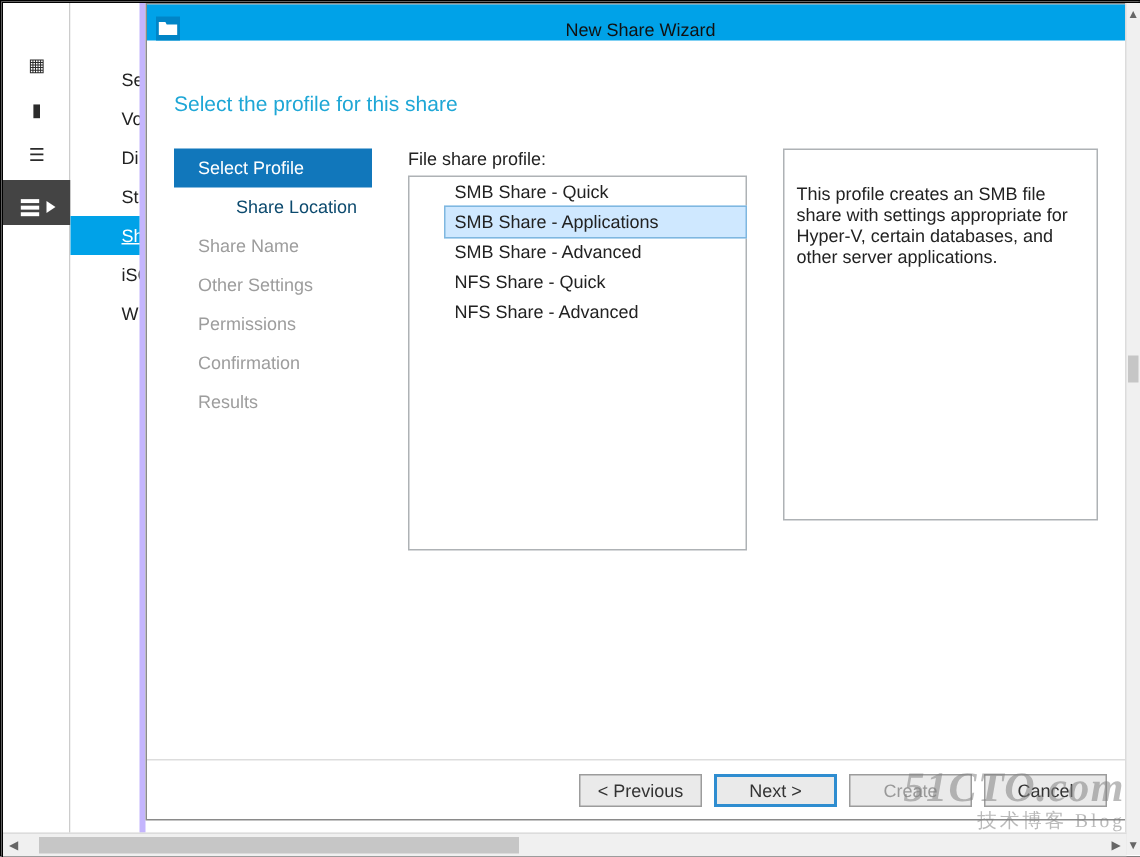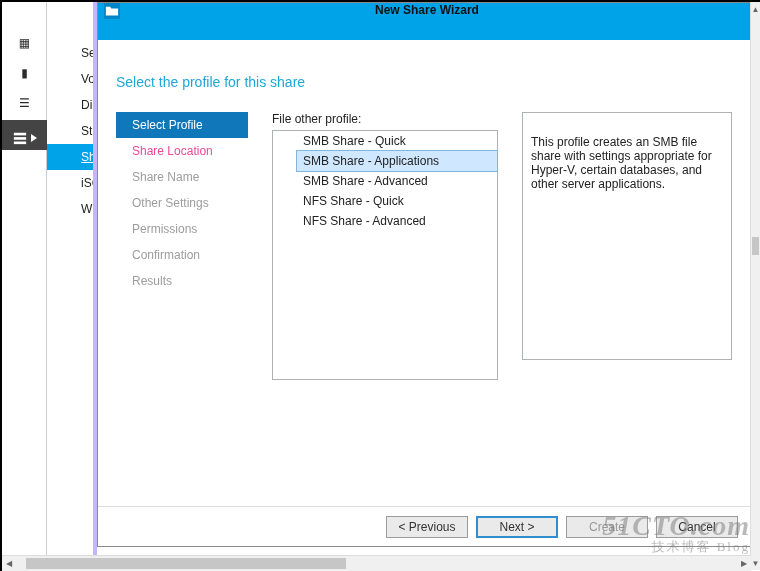--- a/index.html
+++ b/index.html
@@ -74,26 +74,25 @@
     position: absolute;
     left: 95px;
     top: 0;
     right: 9px;
     height: 545px;
     background: #fff;
     border: 1px solid #8a8a8a;
     box-sizing: border-box;
   }
   .wizard-titlebar {
-    height: 37px;
+    height: 24px;
     background:#00a2e8;
     color:#000;
     display:flex;
-    align-items:flex-start;
-    font-weight:bold;
+    align-items:flex-end;
   }
   .wizard-titlebar .folder-icon{
     width:14px;height:14px;margin:0 6px;fill:#fff;background:#0085c7;padding:1px
   }
   .wizard-titlebar .ttl{
     flex:1;text-align:center;color:#111;font-size:12px;
     margin-left:-22px; 
   }
 
   .wizard-body {
@@ -123,21 +122,21 @@
     padding:5px 10px 5px 16px;
     font-size:12px;
     color:#9d9d9d;
     line-height:16px;
     white-space:nowrap;
   }
   .steps .step.active {
     background:#1177bb;
     color:#fff;
   }
-  .steps .step.enabled { color:#ec4899; }
+  .steps .step.enabled { color:#0c4a6e;text-align:right; }
 
   .midcol .lbl, .rightcol .lbl {
     font-size:12px; color:#222; margin-bottom:4px; display:block;
   }
 
   .listbox {
     border:1px solid #aeb2b5;
     width:200px;
     height:248px;
     background:#fff;
@@ -269,21 +268,21 @@
         <div class="step active"><span>Select Profile</span></div>
         <div class="step enabled"><span>Share Location</span></div>
         <div class="step"><span>Share Name</span></div>
         <div class="step"><span>Other Settings</span></div>
         <div class="step"><span>Permissions</span></div>
         <div class="step"><span>Confirmation</span></div>
         <div class="step"><span>Results</span></div>
       </div>
 
       <div class="midcol">
-        <span class="lbl">File other profile:</span>
+        <span class="lbl">File share profile:</span>
         <div class="listbox">
           <div class="opt"><span>SMB Share - Quick</span></div>
           <div class="opt sel"><span>SMB Share - Applications</span></div>
           <div class="opt"><span>SMB Share - Advanced</span></div>
           <div class="opt"><span>NFS Share - Quick</span></div>
           <div class="opt"><span>NFS Share - Advanced</span></div>
         </div>
       </div>
 
       <div class="rightcol">

